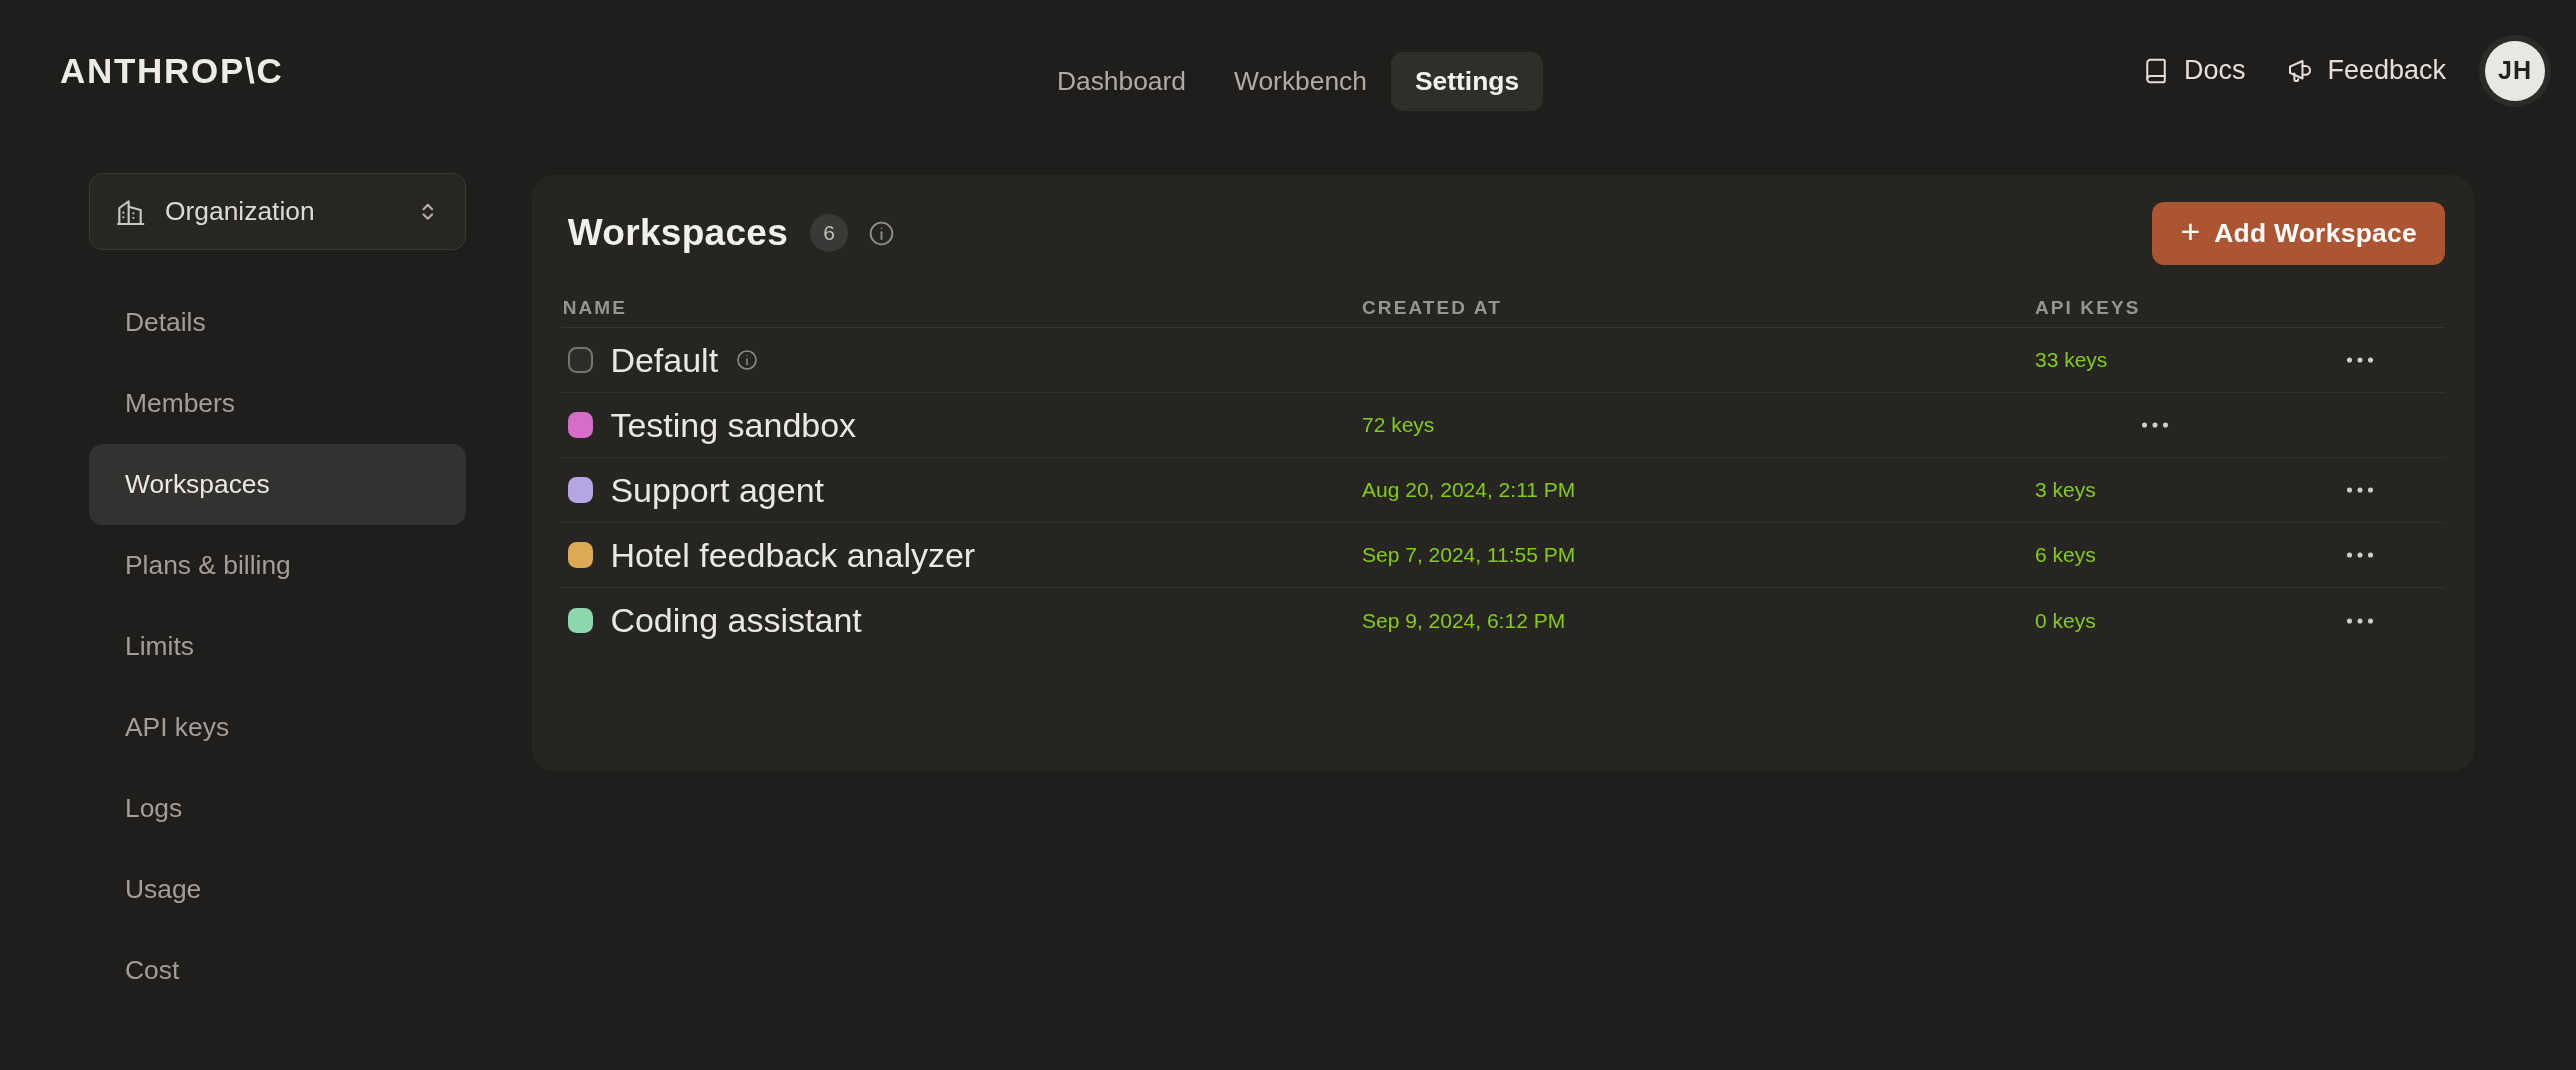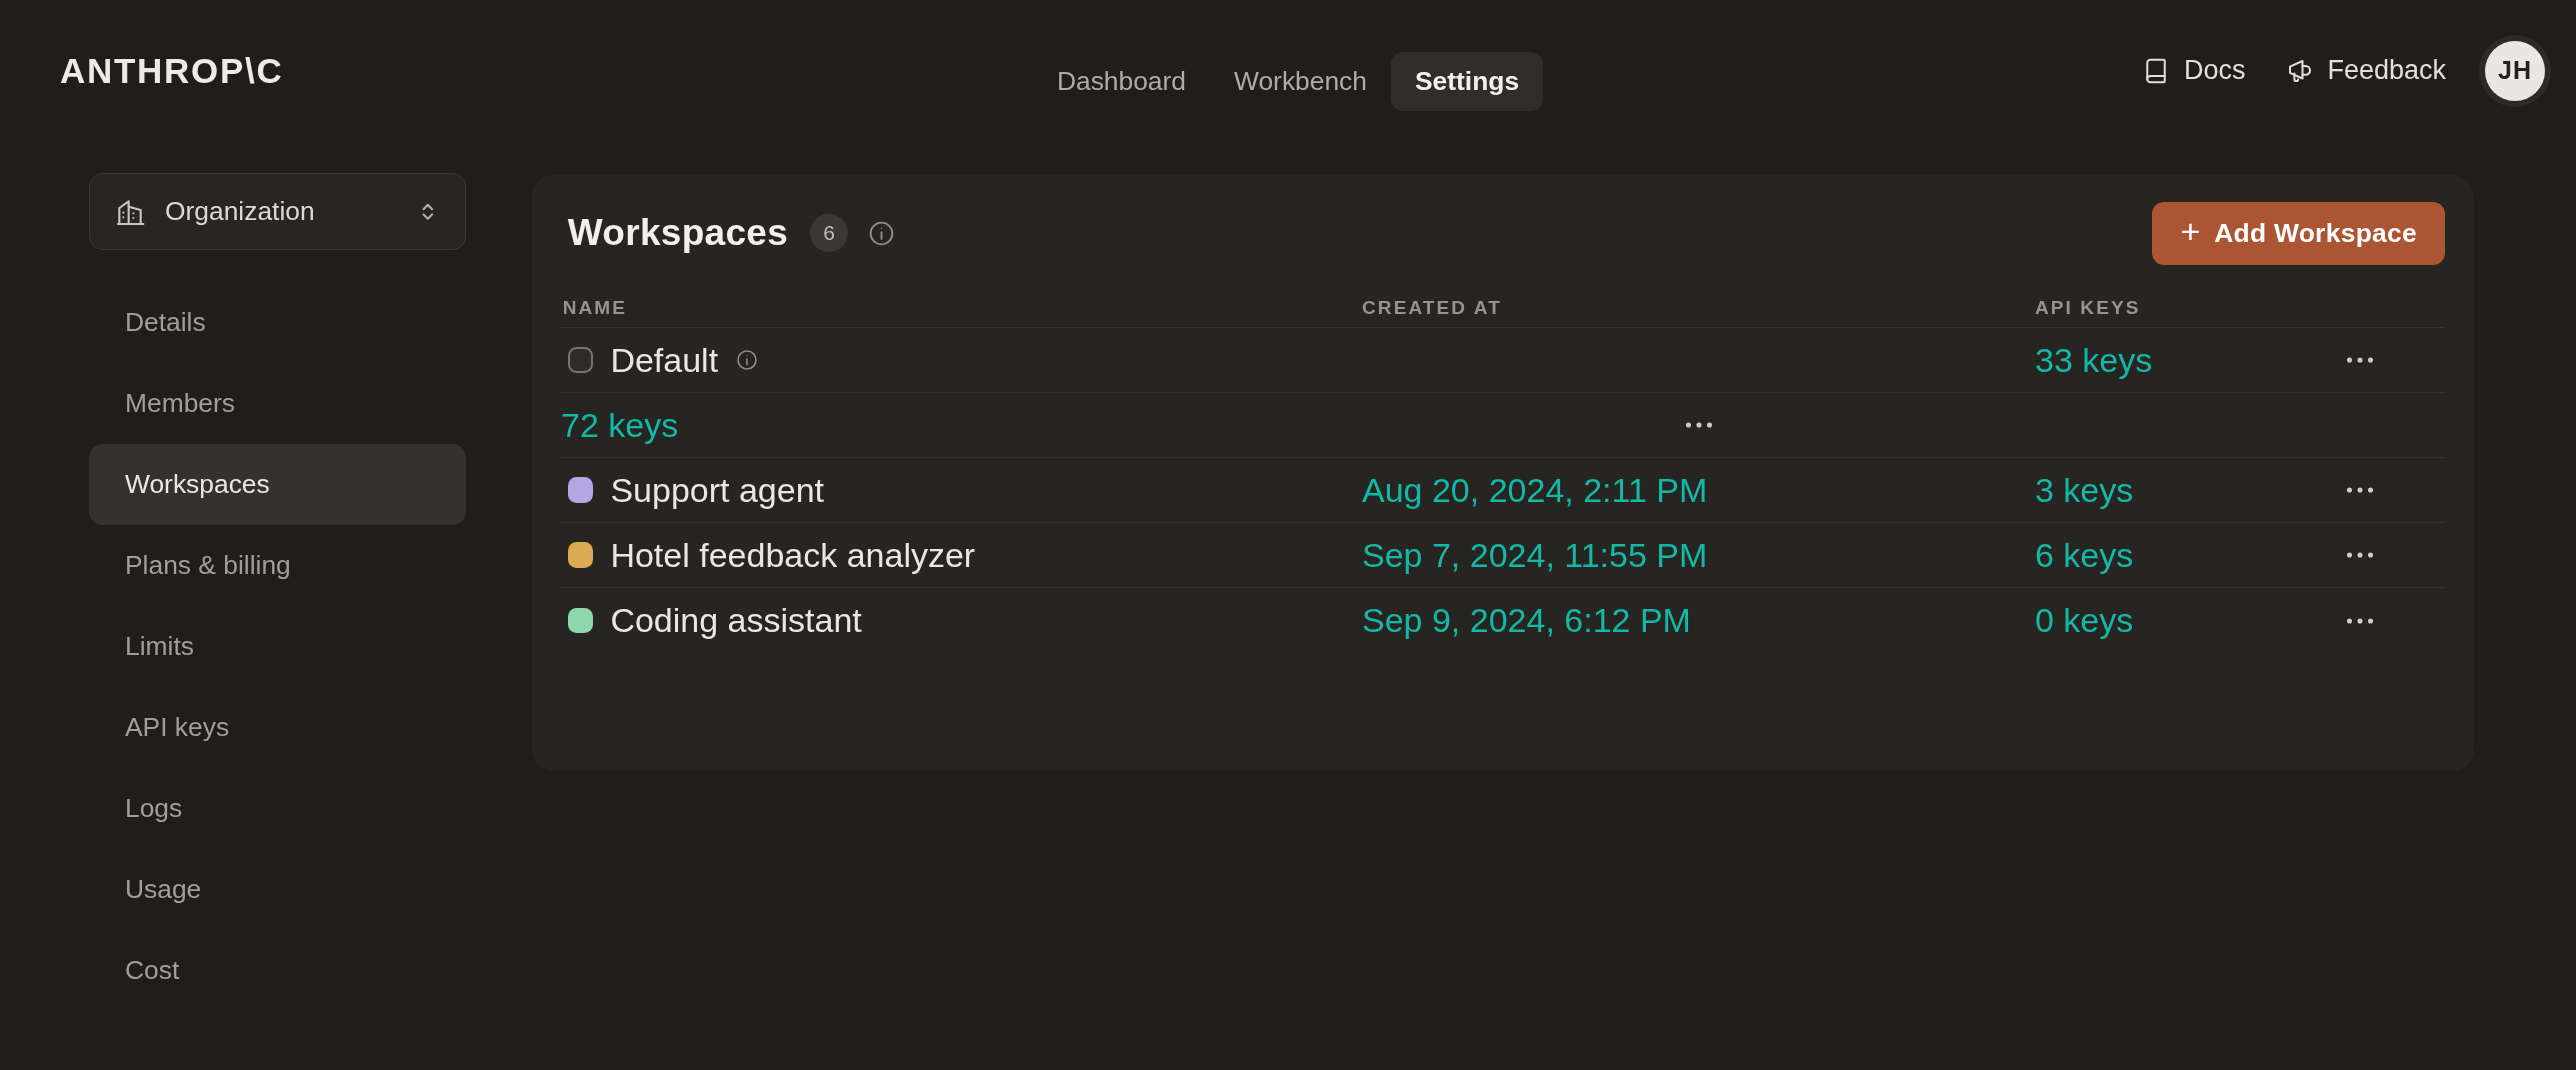--- a/index.html
+++ b/index.html
@@ -61,21 +61,21 @@
     font-size:19px; letter-spacing:2.1px; font-weight:700; color:#96948e; }
   .thead .col-name { padding-left:1.7px; }
   .trow { display:grid; grid-template-columns:801px 673px 239px 1fr; align-items:center;
     height:65px; border-bottom:1.7px solid rgba(255,255,255,0.06); }
   .trow:last-child { border-bottom:none; }
   .cell-name { display:flex; align-items:center; gap:17px; padding-left:6.8px;
     font-size:34px; color:#eae8e3; }
   .cell-name .info-icon svg { width:24px; height:24px; }
   .dot { width:25.6px; height:25.6px; border-radius:8.5px; flex:none; }
   .dot-default { background:#2d2c2a; border:2.6px solid #77756f; }
-  .cell-date, .cell-keys { font-size:34px; color:#14b8a6; }
+  .cell-date, .cell-keys { font-size:21px; color:#84cc16; }
   .cell-menu { display:flex; justify-content:center; }
   .menu-btn { width:51px; height:48px; display:flex; align-items:center; justify-content:center;
     background:none; border:none; color:#cfcdc7; cursor:pointer; border-radius:8.5px; }
   .menu-btn svg { width:36px; height:36px; }
 </style>
 </head>
 <body>
 
 <header class="topbar">
   <div class="logo">ANTHROP\C</div>
@@ -184,20 +184,24 @@
             <circle cx="5" cy="12" r="1.7"></circle>
             <circle cx="12" cy="12" r="1.7"></circle>
             <circle cx="19" cy="12" r="1.7"></circle>
           </svg>
       </button>
     </div>
   </div>
 
 
   <div class="trow">
+    <div class="cell-name">
+      <span class="dot" style="background: rgb(212, 110, 200);"></span>
+      <span>Testing sandbox</span>
+    </div>
     <div class="cell-keys">72 keys</div>
     <div class="cell-menu">
       <button class="menu-btn">
         <svg viewBox="0 0 24 24" fill="currentColor">
             <circle cx="5" cy="12" r="1.7"></circle>
             <circle cx="12" cy="12" r="1.7"></circle>
             <circle cx="19" cy="12" r="1.7"></circle>
           </svg>
       </button>
     </div>

